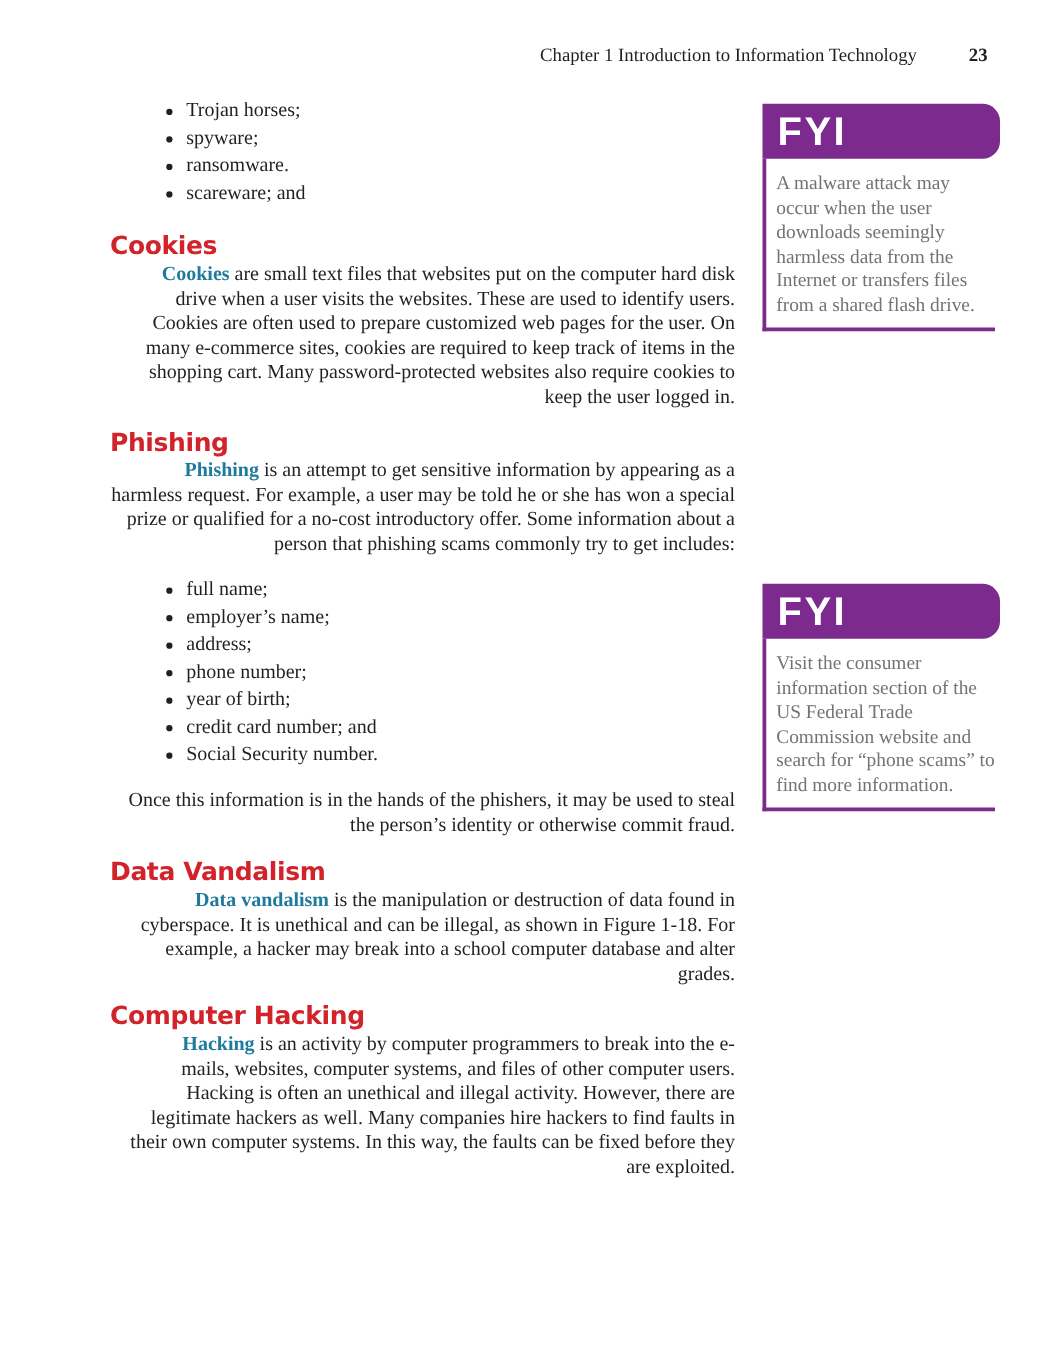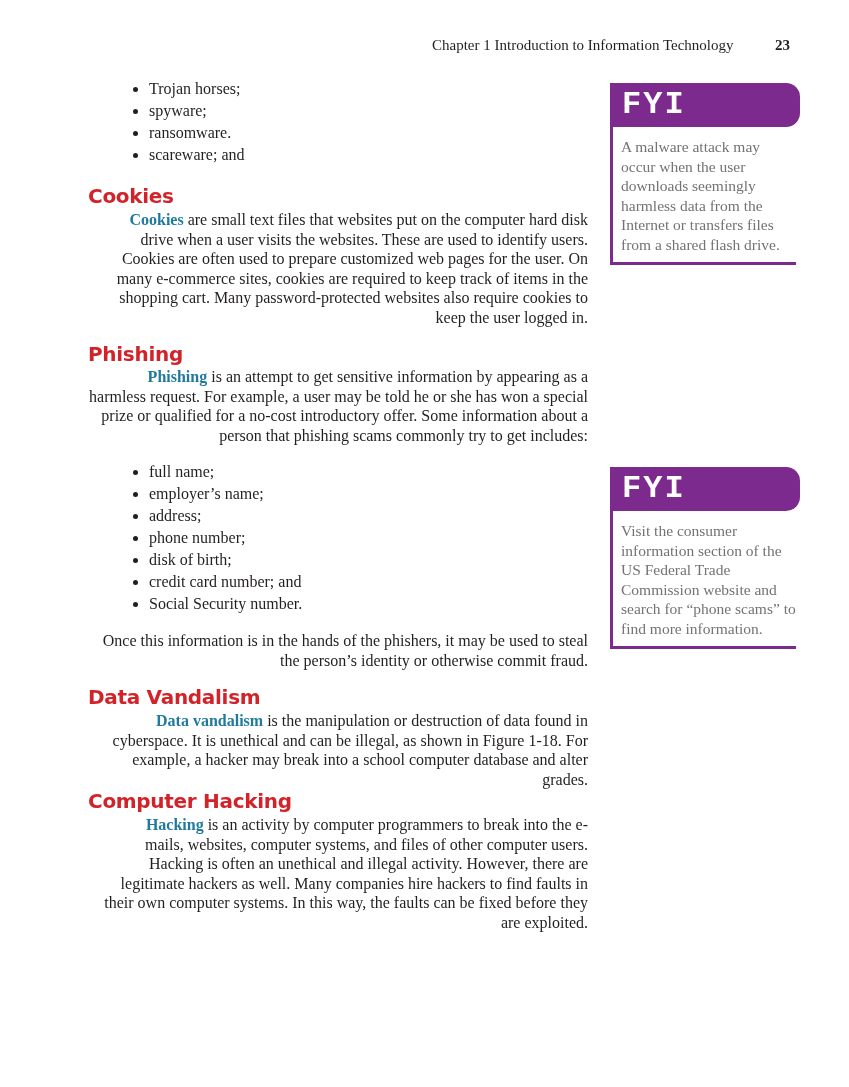--- a/index.html
+++ b/index.html
@@ -39,21 +39,21 @@
     .fyi {
       position: absolute; left: 610px; width: 190px;
     }
     .fyi .tab {
       height: 44px; background: #7d2a8e;
       border-radius: 0 14px 14px 0;
       position: relative;
     }
     .fyi .tab span {
       position: absolute; left: 12px; top: 4px;
-      font-family: Liberation Mono, monospace;
+      font-family: Liberation Sans, sans-serif;
       font-weight: bold; font-size: 32px; color: #ffffff; letter-spacing: 2px;
       line-height: 36px;
     }
     .fyi .content {
       border-left: 3px solid #7d2a8e;
       border-bottom: 3px solid #7d2a8e;
       width: 175px;
       padding: 10px 0 8px 8px;
       font-family: "Liberation Serif", "DejaVu Serif", serif;
       font-size: 15.5px; line-height: 19.5px; color: #737373;
@@ -83,30 +83,30 @@
   <h2 class="section" style="margin-top:18px;">Cookies</h2>
   <p class="body" style="margin-top:2px;"><span class="term">Cookies</span><span> are small text files that websites put on the computer hard disk drive when a user visits the websites. These are used to identify users. Cookies are often used to prepare customized web pages for the user. On many e-commerce sites, cookies are required to keep track of items in the shopping cart. Many password-protected websites also require cookies to keep the user logged in.</span></p>
 
   <h2 class="section" style="margin-top:15px;">Phishing</h2>
   <p class="body" style="margin-top:1px;"><span class="term">Phishing</span><span> is an attempt to get sensitive information by appearing as a harmless request. For example, a user may be told he or she has won a special prize or qualified for a no-cost introductory offer. Some information about a person that phishing scams commonly try to get includes:</span></p>
   <ul class="bullets">
     <li>full name;</li>
     <li>employer’s name;</li>
     <li>address;</li>
     <li>phone number;</li>
-    <li>disk of birth;</li>
+    <li>year of birth;</li>
     <li>credit card number; and</li>
     <li>Social Security number.</li>
   </ul>
   <p class="body noindent">Once this information is in the hands of the phishers, it may be used to steal the person’s identity or otherwise commit fraud.</p>
 
   <h2 class="section" style="margin-top:15px;">Data Vandalism</h2>
   <p class="body" style="margin-top:2px;"><span class="term">Data vandalism</span><span> is the manipulation or destruction of data found in cyberspace. It is unethical and can be illegal, as shown in Figure 1-18. For example, a hacker may break into a school computer database and alter grades.</span></p>
 
-  <h2 class="section" style="margin-top:0;">Computer Hacking</h2>
+  <h2 class="section" style="margin-top:11px;">Computer Hacking</h2>
   <p class="body" style="margin-top:2px;"><span class="term">Hacking</span><span> is an activity by computer programmers to break into the e-mails, websites, computer systems, and files of other computer users. Hacking is often an unethical and illegal activity. However, there are legitimate hackers as well. Many companies hire hackers to find faults in their own computer systems. In this way, the faults can be fixed before they are exploited.</span></p>
 </div>
 
 <div class="fyi" style="top:83px;">
   <div class="tab">
     <span>FYI</span>
   </div>
   <div class="content">A malware attack may occur when the user downloads seemingly harmless data from the Internet or transfers files from a shared flash drive.</div>
 </div>
 

